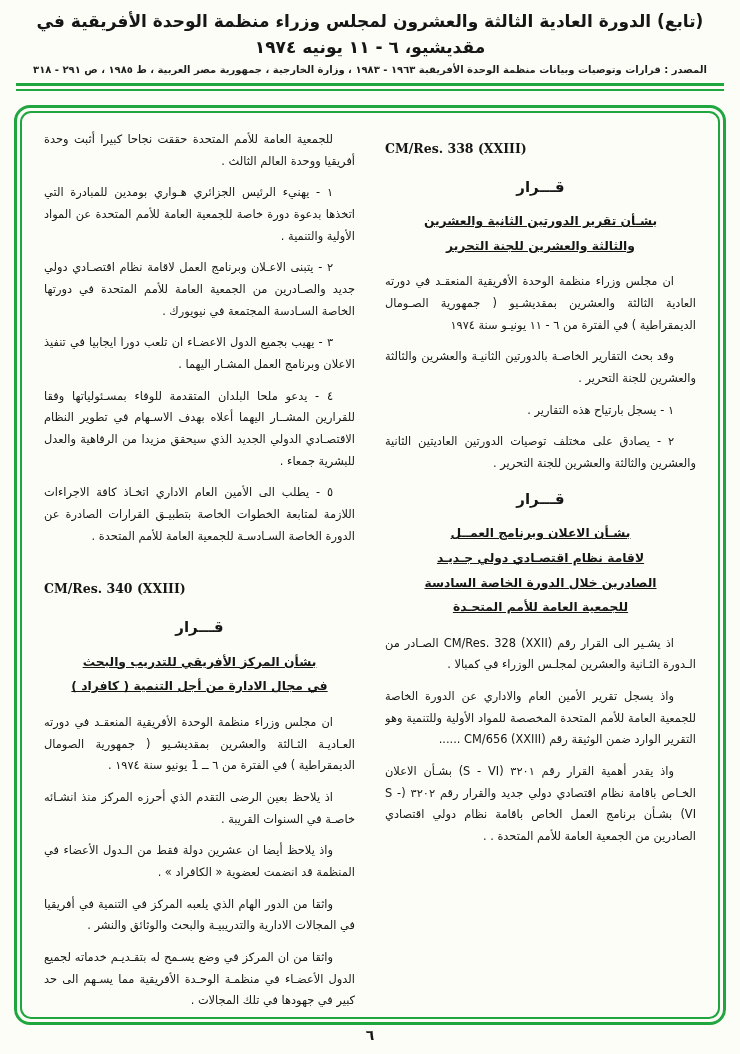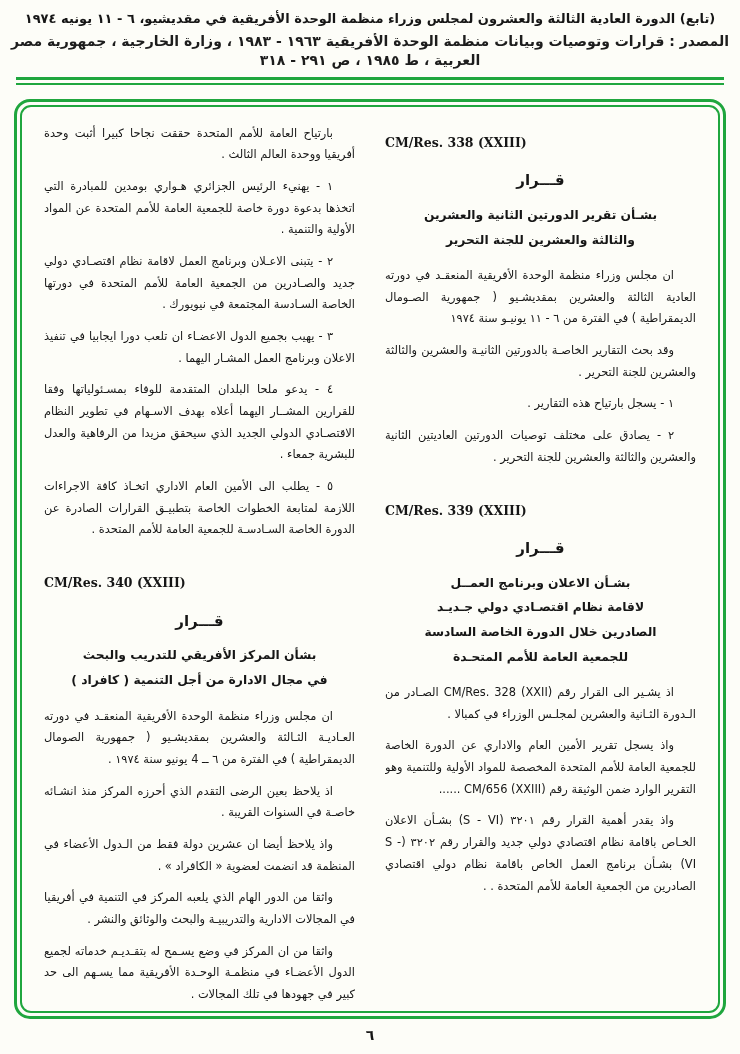--- a/index.html
+++ b/index.html
@@ -5,22 +5,22 @@
   html,body{margin:0;padding:0;background:#ffffff;}
   body{
     width:740px;height:1054px;overflow:hidden;
     font-family:"DejaVu Sans",sans-serif;color:#161616;
     -webkit-font-smoothing:antialiased;
   }
   .page{position:relative;width:740px;height:1054px;background:#fdfdf8;}
 
   
   .header{direction:rtl;text-align:center;padding-top:9px;}
-  .header-line1{font-size:13px;font-weight:700;letter-spacing:0;line-height:1.5;}
-  .header-line2{font-size:14px;font-weight:700;color:#1d1d1d;margin-top:3px;line-height:1.4;}
+  .header-line1{font-size:17px;font-weight:700;letter-spacing:0;line-height:1.5;}
+  .header-line2{font-size:10px;font-weight:700;color:#1d1d1d;margin-top:3px;line-height:1.4;}
   .double-rule{
     margin:6px 16px 0 16px;height:3px;
     border-top:3px solid #1fa63e;border-bottom:2px solid #1fa63e;
   }
 
   
   .frame-outer{
     margin:14px 14px 0 14px;height:920px;box-sizing:border-box;
     border:3px solid #1fa63e;border-radius:16px;padding:3px;
   }
@@ -39,21 +39,21 @@
     direction:ltr;text-align:left;unicode-bidi:embed;
     font-family:"DejaVu Serif",serif;font-weight:700;font-size:12.5px;
     margin:8px 0 12px 0;
   }
   .res-id.spaced{margin-top:30px;}
   .res-title{
     text-align:center;font-weight:700;font-size:15px;margin:0 0 8px 0;
   }
   .res-subject{
     text-align:center;font-weight:700;font-size:12.3px;line-height:2.0;
-    white-space:pre-line;margin:0 0 13px 0;
+    white-space:pre-line;margin:0 0 13px 0;text-decoration:underline;
   }
   .para{margin:0 0 10px 0;text-indent:22px;}
 
   
   .footer{position:absolute;bottom:10px;left:0;right:0;text-align:center;}
   .page-number{font-size:14px;font-weight:700;}
 </style>
 </head>
 <body>
 
@@ -72,43 +72,42 @@
 
         <section class="column">
           <div class="res-id">CM/Res. 338 (XXIII)</div>
           <h3 class="res-title">قـــرار</h3>
           <div class="res-subject">بشـأن تقرير الدورتين الثانية والعشرين
 والثالثة والعشرين للجنة التحرير</div>
           <p class="para">ان مجلس وزراء منظمة الوحدة الأفريقية المنعقـد في دورته العادية الثالثة والعشرين بمقديشـيو ( جمهورية الصـومال الديمقراطية ) في الفترة من ٦ - ١١ يونيـو سنة ١٩٧٤</p>
           <p class="para">وقد بحث التقارير الخاصـة بالدورتين الثانيـة والعشرين والثالثة والعشرين للجنة التحرير .</p>
           <p class="para">١ - يسجل بارتياح هذه التقارير .</p>
           <p class="para">٢ - يصادق على مختلف توصيات الدورتين العاديتين الثانية والعشرين والثالثة والعشرين للجنة التحرير .</p>
-          <div class="res-id spaced">CM/Res. 339 (XXIII)</div>
           <h3 class="res-title">قـــرار</h3>
           <div class="res-subject">بشـأن الاعلان وبرنامج العمــل
 لاقامة نظام اقتصـادي دولي جـديـد
 الصادرين خلال الدورة الخاصة السادسة
 للجمعية العامة للأمم المتحـدة</div>
           <p class="para">اذ يشـير الى القرار رقم CM/Res. 328 (XXII) الصـادر من الـدورة الثـانية والعشرين لمجلـس الوزراء في كمبالا .</p>
           <p class="para">واذ يسجل تقرير الأمين العام والاداري عن الدورة الخاصة للجمعية العامة للأمم المتحدة المخصصة للمواد الأولية وللتنمية وهو التقرير الوارد ضمن الوثيقة رقم CM/656 (XXIII) ......</p>
           <p class="para">واذ يقدر أهمية القرار رقم ٣٢٠١ (S - VI) بشـأن الاعلان الخـاص باقامة نظام اقتصادي دولي جديد والقرار رقم ٣٢٠٢ (S - VI) بشـأن برنامج العمل الخاص باقامة نظام دولي اقتصادي الصادرين من الجمعية العامة للأمم المتحدة . .</p>
         </section>
 
         <section class="column">
-          <p class="para">بارتياح العامة للأمم المتحدة حققت نجاحا كبيرا أثبت وحدة أفريقيا ووحدة العالم الثالث .</p>
+          <p class="para">للجمعية العامة للأمم المتحدة حققت نجاحا كبيرا أثبت وحدة أفريقيا ووحدة العالم الثالث .</p>
           <p class="para">١ - يهنيء الرئيس الجزائري هـواري بومدين للمبادرة التي اتخذها بدعوة دورة خاصة للجمعية العامة للأمم المتحدة عن المواد الأولية والتنمية .</p>
           <p class="para">٢ - يتبنى الاعـلان وبرنامج العمل لاقامة نظام اقتصـادي دولي جديد والصـادرين من الجمعية العامة للأمم المتحدة في دورتها الخاصة السـادسة المجتمعة في نيويورك .</p>
           <p class="para">٣ - يهيب بجميع الدول الاعضـاء ان تلعب دورا ايجابيا في تنفيذ الاعلان وبرنامج العمل المشـار اليهما .</p>
           <p class="para">٤ - يدعو ملحا البلدان المتقدمة للوفاء بمسـئولياتها وفقا للقرارين المشــار اليهما أعلاه بهدف الاسـهام في تطوير النظام الاقتصـادي الدولي الجديد الذي سيحقق مزيدا من الرفاهية والعدل للبشرية جمعاء .</p>
           <p class="para">٥ - يطلب الى الأمين العام الاداري اتخـاذ كافة الاجراءات اللازمة لمتابعة الخطوات الخاصة بتطبيـق القرارات الصادرة عن الدورة الخاصة السـادسـة للجمعية العامة للأمم المتحدة .</p>
           <div class="res-id spaced">CM/Res. 340 (XXIII)</div>
           <h3 class="res-title">قـــرار</h3>
           <div class="res-subject">بشأن المركز الأفريقي للتدريب والبحث
 في مجال الادارة من أجل التنمية ( كافراد )</div>
-          <p class="para">ان مجلس وزراء منظمة الوحدة الأفريقية المنعقـد في دورته العـاديـة الثـالثة والعشرين بمقديشـيو ( جمهورية الصومال الديمقراطية ) في الفترة من ٦ ــ 4 يونيو سنة ١٩٧٤ .</p>
+          <p class="para">ان مجلس وزراء منظمة الوحدة الأفريقية المنعقـد في دورته العـاديـة الثـالثة والعشرين بمقديشـيو ( جمهورية الصومال الديمقراطية ) في الفترة من ٦ ــ 1 يونيو سنة ١٩٧٤ .</p>
           <p class="para">اذ يلاحظ بعين الرضى التقدم الذي أحرزه المركز منذ انشـائه خاصـة في السنوات القريبة .</p>
           <p class="para">واذ يلاحظ أيضا ان عشرين دولة فقط من الـدول الأعضاء في المنظمة قد انضمت لعضوية « الكافراد » .</p>
           <p class="para">واثقا من الدور الهام الذي يلعبه المركز في التنمية في أفريقيا في المجالات الادارية والتدريبيـة والبحث والوثائق والنشر .</p>
           <p class="para">واثقا من ان المركز في وضع يسـمح له بتقـديـم خدماته لجميع الدول الأعضـاء في منظمـة الوحـدة الأفريقية مما يسـهم الى حد كبير في جهودها في تلك المجالات .</p>
         </section>
 
       </div>
     </div>
   </div>
 

